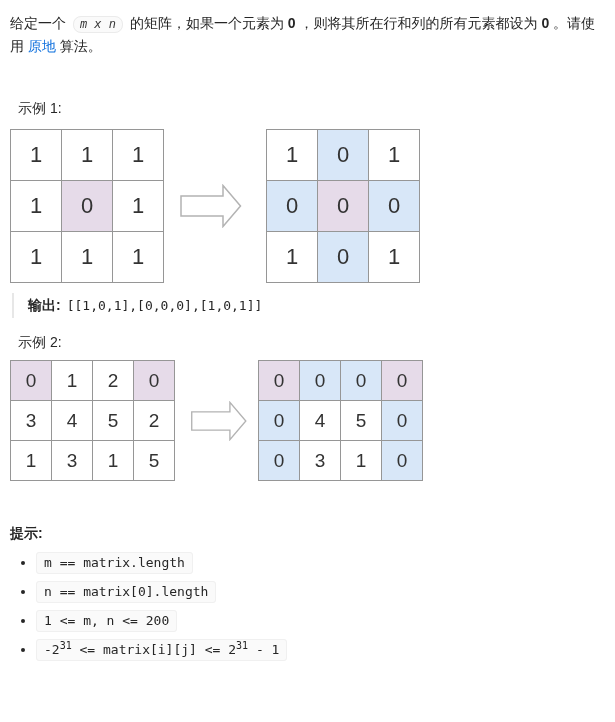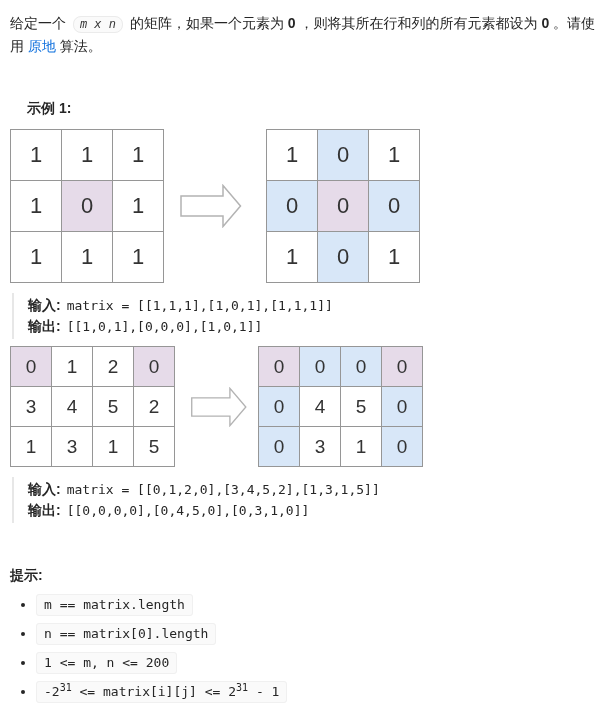--- a/index.html
+++ b/index.html
@@ -29,21 +29,21 @@
     background: #fafafa;
     border: 1px solid #ebebeb;
     border-radius: 8px;
     padding: 0 6px 1px 6px;
     margin: 0 3px;
     color: #3b3b3b;
   }
   .bold-num { font-weight: bold; }
   .link { color: var(--link); font-weight: normal; text-decoration: none; cursor: pointer; }
 
-  .ex-title { font-weight: bold; margin: 41px 0 0 17px; line-height: 21px; }
+  .ex-title { font-weight: normal; margin: 41px 0 0 8px; line-height: 21px; }
   .ex-title.second { margin-top: 14px; }
 
   .figure { display: flex; align-items: center; margin-top: 10px; }
   .figure.second { margin-top: 7px; }
 
   .matrix { flex: none; }
   .mrow { display: flex; }
   .mrow + .mrow { margin-top: -1px; }
   .mcell {
     border: 1px solid var(--grid);
@@ -131,24 +131,24 @@
         </div>
         <div class="mrow">
           <div class="mcell">1</div>
           <div class="mcell b">0</div>
           <div class="mcell">1</div>
         </div>
       </div>
   </div>
 
   <div class="io">
-    <div class="io-line"><span class="io-label">输入:</span><span class="mono">matrix = [[1,1,1],[1,0,1],[1,1,1]]</span></div>
     <div class="io-line"><span class="io-label">输出:</span><span class="mono">[[1,0,1],[0,0,0],[1,0,1]]</span></div>
   </div>
 
+  <p class="ex-title second">示例 2:</p>
 
   <div class="figure second">
     <div class="matrix m-sm">
         <div class="mrow">
           <div class="mcell p">0</div>
           <div class="mcell">1</div>
           <div class="mcell">2</div>
           <div class="mcell p">0</div>
         </div>
         <div class="mrow">
@@ -182,24 +182,20 @@
         </div>
         <div class="mrow">
           <div class="mcell b">0</div>
           <div class="mcell">3</div>
           <div class="mcell">1</div>
           <div class="mcell b">0</div>
         </div>
       </div>
   </div>
 
-  <div class="io">
-    <div class="io-line"><span class="io-label">输入:</span><span class="mono">matrix = [[0,1,2,0],[3,4,5,2],[1,3,1,5]]</span></div>
-    <div class="io-line"><span class="io-label">输出:</span><span class="mono">[[0,0,0,0],[0,4,5,0],[0,3,1,0]]</span></div>
-  </div>
 
   <p class="hints-title">提示:</p>
 
   <ul class="hints">
     <li><code class="hint-code">m == matrix.length</code></li>
     <li><code class="hint-code">n == matrix[0].length</code></li>
     <li><code class="hint-code">1 &lt;= m, n &lt;= 200</code></li>
     <li><code class="hint-code"><span>-2</span><sup>31</sup><span> &lt;= matrix[i][j] &lt;= 2</span><sup>31</sup><span> - 1</span></code></li>
   </ul>
 

